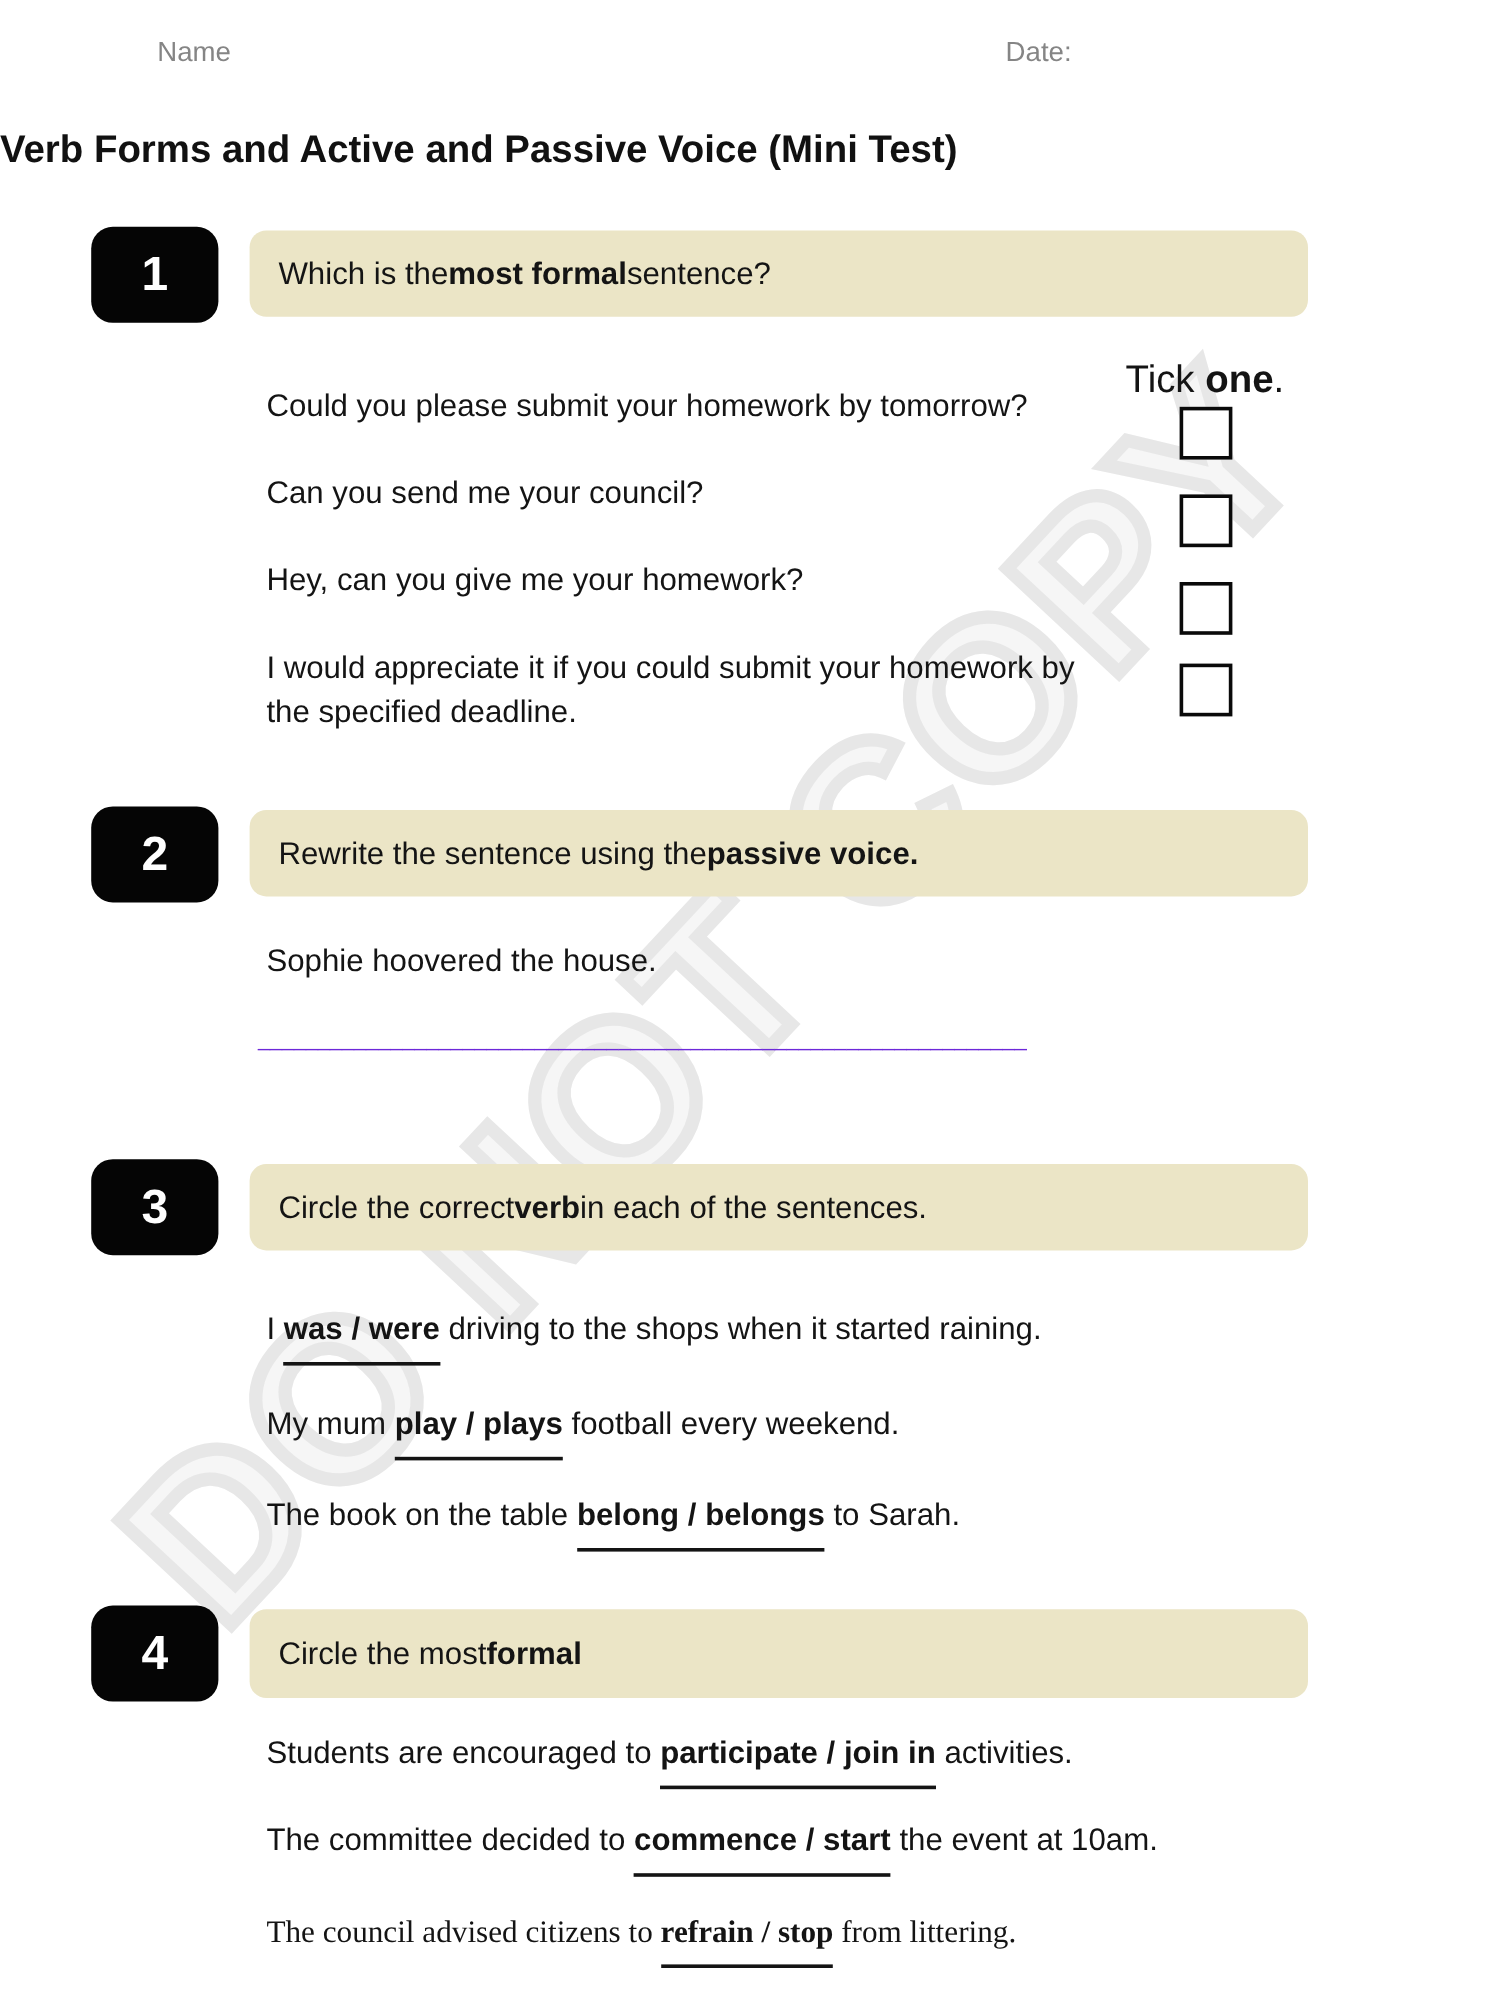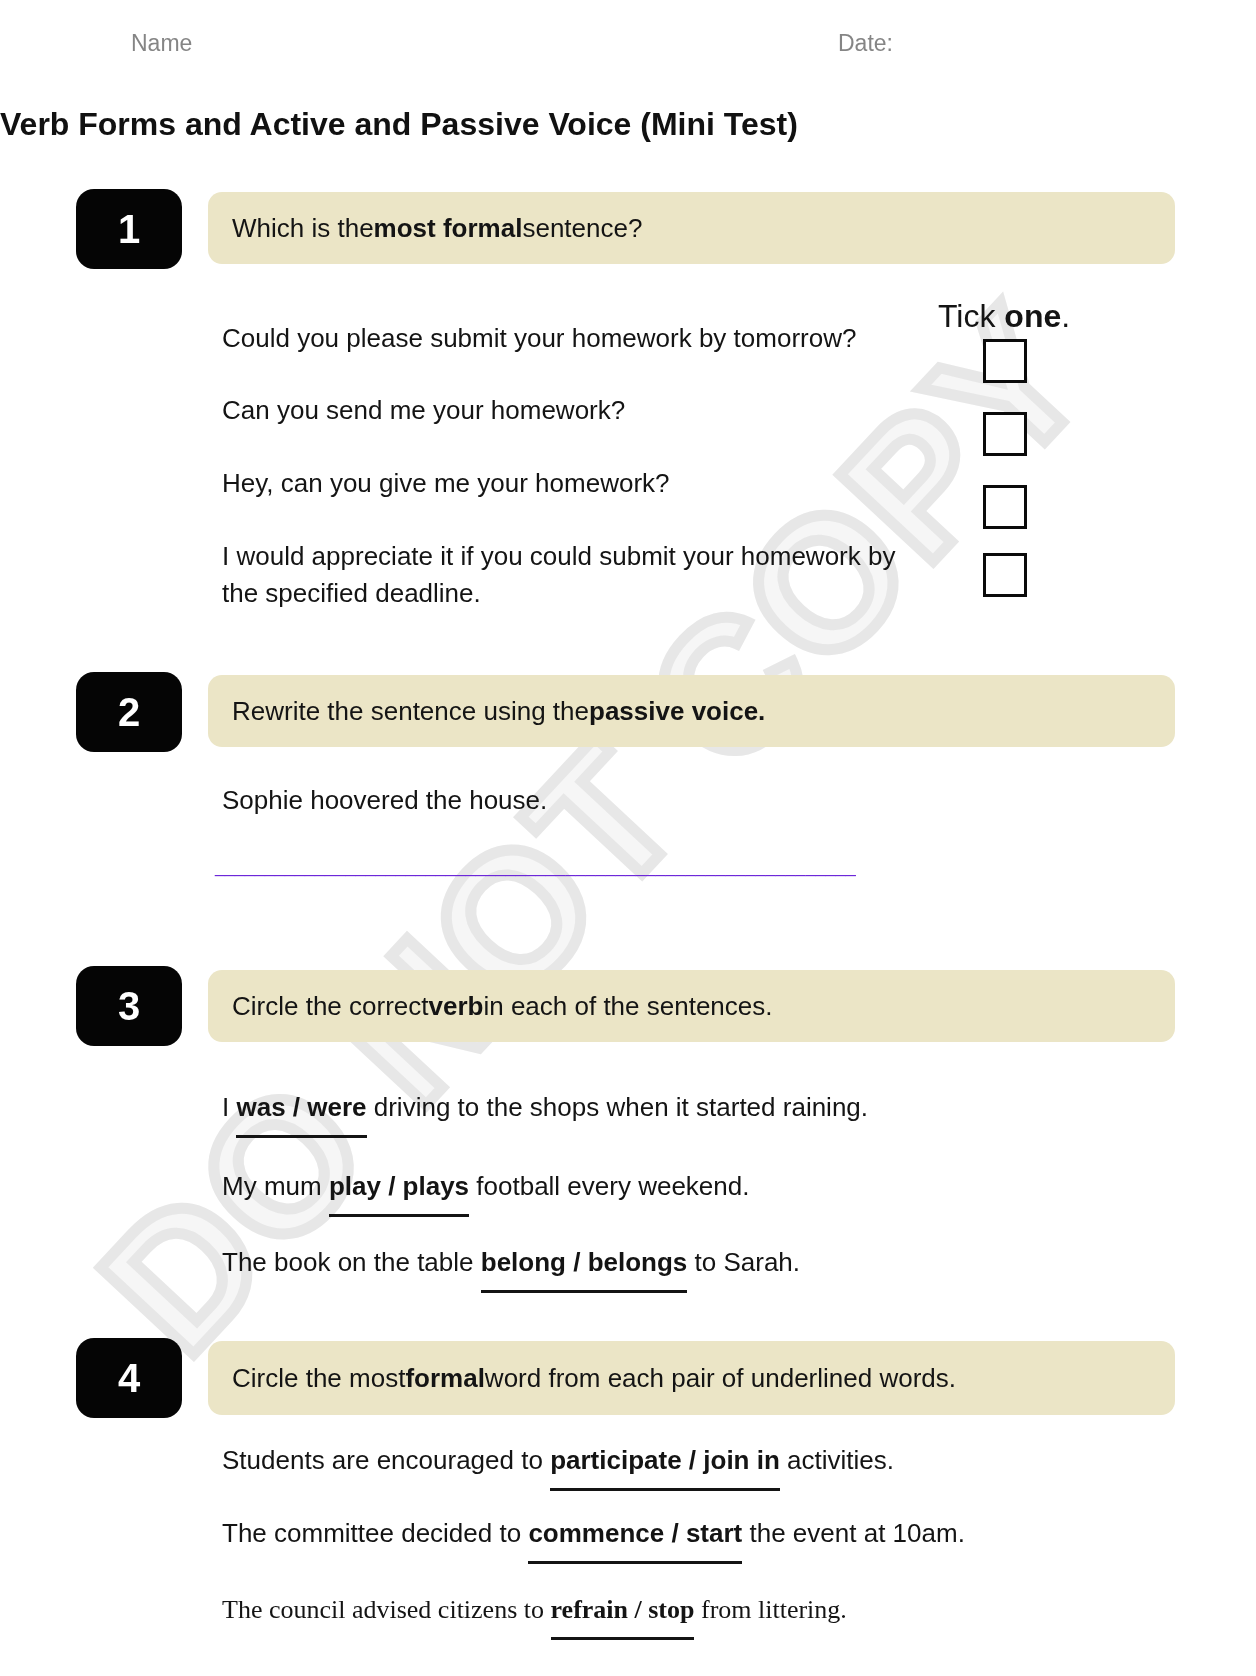--- a/index.html
+++ b/index.html
@@ -28,21 +28,21 @@
     z-index:0;user-select:none;
   }
   .content{position:absolute;left:0;top:0;width:100%;height:100%;z-index:1;}
   .badge{
     position:absolute;left:76px;width:106px;height:80px;
     background:#050505;border-radius:18px;
     color:#ffffff;font-size:40px;font-weight:bold;
     display:flex;align-items:center;justify-content:center;
   }
   .banner{
-    position:absolute;left:208px;width:967px;height:72px;
+    position:absolute;left:208px;width:882px;height:72px;
     background:#ebe5c6;border-radius:14px;
     display:flex;align-items:center;
     padding-left:24px;box-sizing:border-box;
     font-size:26px;color:#141414;
   }
   .sentence{
     position:absolute;left:222px;font-size:26px;color:#141414;line-height:36px;
   }
   .bseg{font-weight:bold;}
   .useg{font-weight:bold;border-bottom:3px solid #141414;padding-bottom:13px;}
@@ -77,21 +77,21 @@
         <span>Which is the </span>
         <span class="bseg">most formal</span>
         <span> sentence?</span>
       </div>
 
     <div class="tick-label"><span>Tick </span><span class="bseg">one</span><span>.</span></div>
 
     <div class="sentence" style="top:320px;width:720px;">Could you please submit your homework by tomorrow?</div>
     <div class="checkbox" style="top:339px;"></div>
 
-    <div class="sentence" style="top:392px;width:720px;">Can you send me your homework?</div>
+    <div class="sentence" style="top:392px;width:720px;">Can you send me your council?</div>
     <div class="checkbox" style="top:412px;"></div>
 
     <div class="sentence" style="top:465px;width:720px;">Hey, can you give me your homework?</div>
     <div class="checkbox" style="top:485px;"></div>
 
     <div class="sentence" style="top:538px;width:690px;line-height:37px;">I would appreciate it if you could submit your homework by the specified deadline.</div>
     <div class="checkbox" style="top:553px;"></div>
 
     <div class="badge" style="top:672px;">
       <span>2</span>
@@ -116,21 +116,20 @@
     <div class="sentence" style="top:1089px;"><span>I </span><span class="useg">was / were</span><span> driving to the shops when it started raining.</span></div>
     <div class="sentence" style="top:1168px;"><span>My mum </span><span class="useg">play / plays</span><span> football every weekend.</span></div>
     <div class="sentence" style="top:1244px;"><span>The book on the table </span><span class="useg">belong / belongs</span><span> to Sarah.</span></div>
 
     <div class="badge" style="top:1338px;">
       <span>4</span>
     </div>
     <div class="banner" style="top:1341px;height:74px;">
         <span>Circle the most </span>
         <span class="bseg">formal</span>
-        <span> word from each pair of underlined words.</span>
       </div>
 
     <div class="sentence" style="top:1442px;"><span>Students are encouraged to </span><span class="useg">participate / join in</span><span> activities.</span></div>
     <div class="sentence" style="top:1515px;"><span>The committee decided to </span><span class="useg">commence / start</span><span> the event at 10am.</span></div>
     <div class="sentence" style="top:1592px;font-family:Liberation Serif, serif;"><span>The council advised citizens to </span><span class="useg">refrain / stop</span><span> from littering.</span></div>
 
   </div>
 </div>
 
 </body></html>

